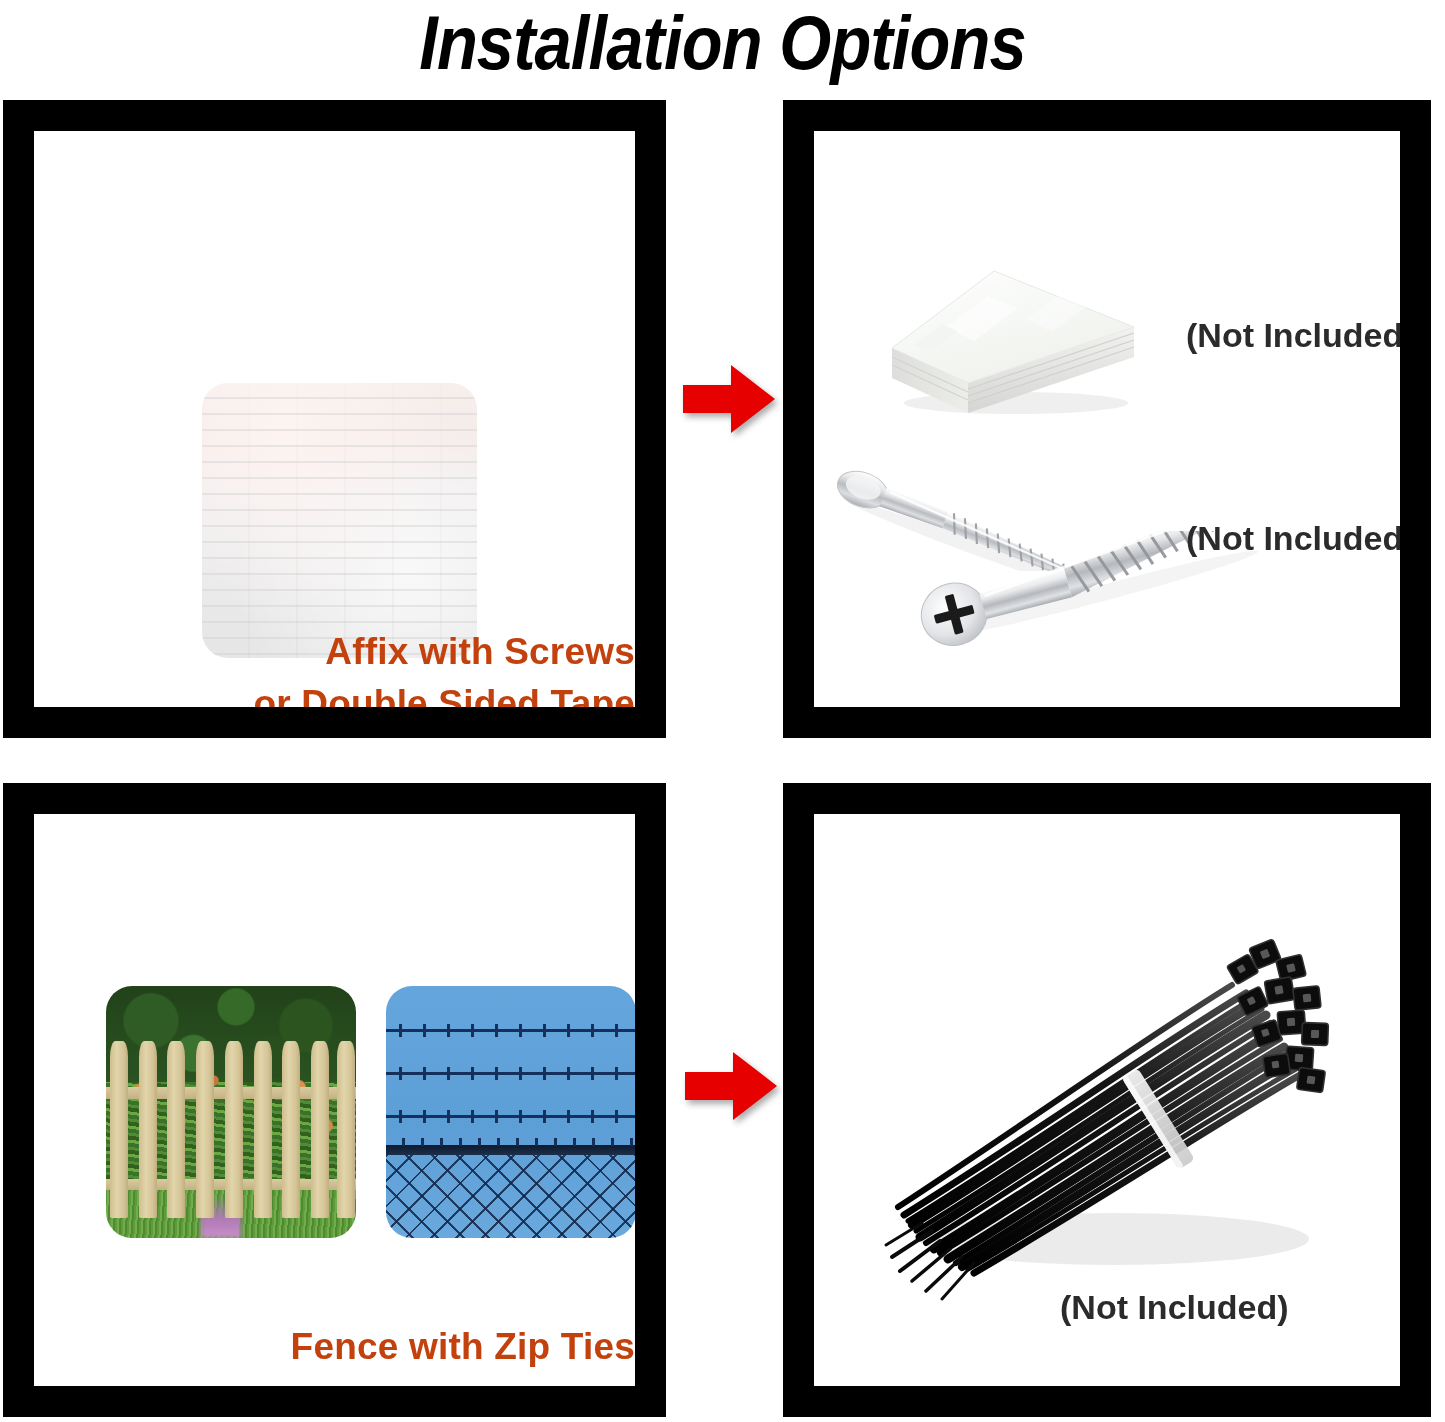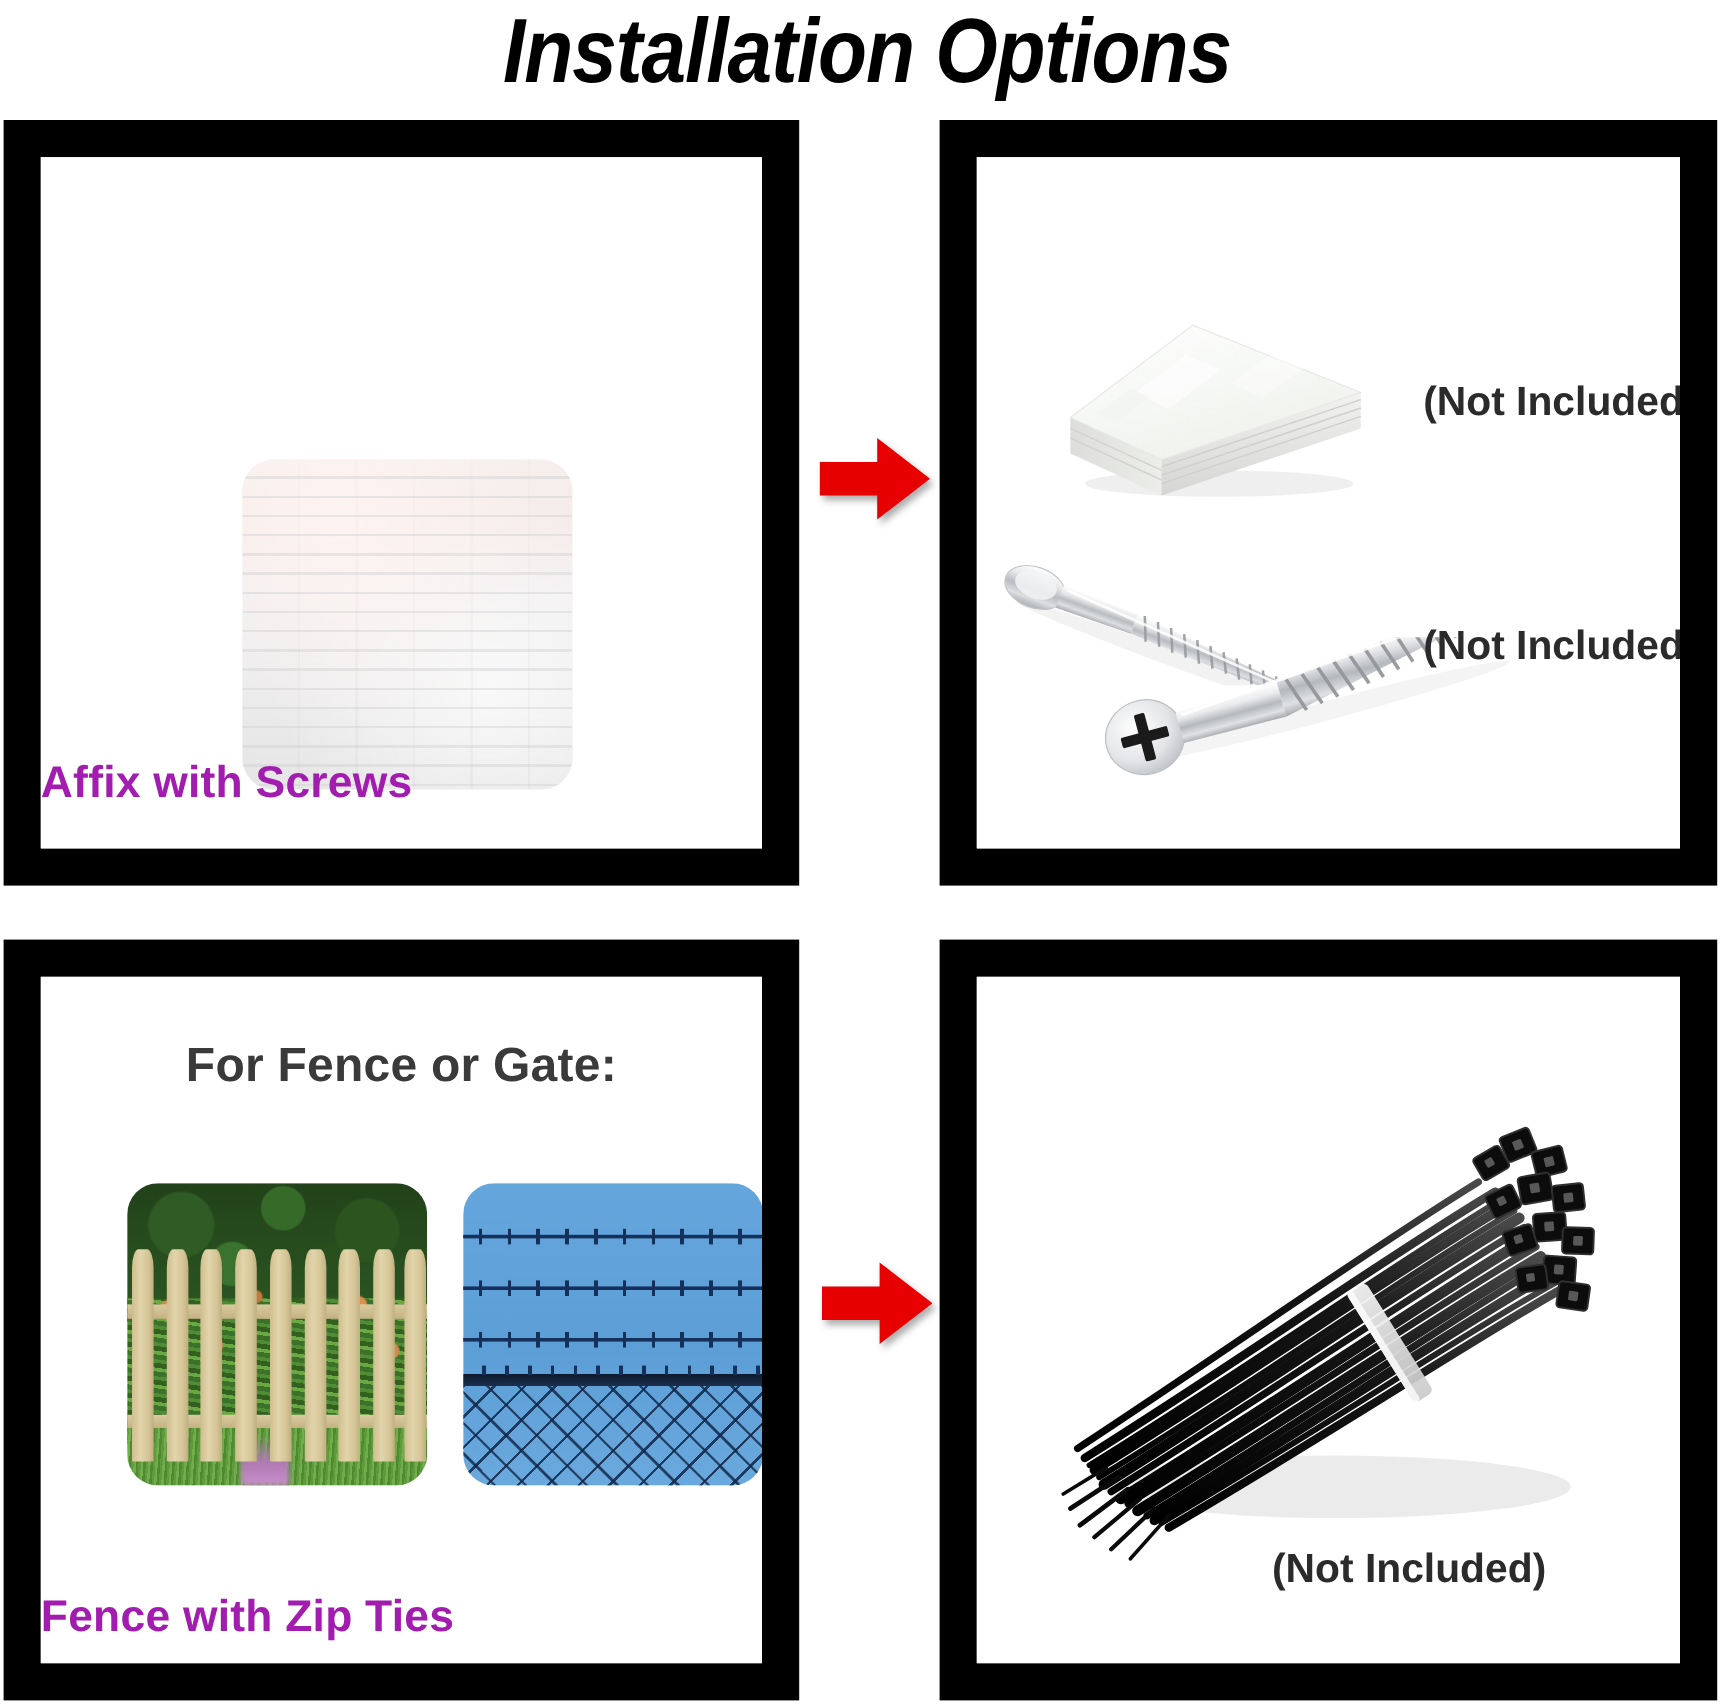--- a/index.html
+++ b/index.html
@@ -64,24 +64,24 @@
     font-size: 40px;
     font-weight: bold;
     color: #3a3a3a;
     letter-spacing: 0.2px;
     white-space: nowrap;
   }
   .panel-caption {
     position: absolute;
     left: 0;
     width: 100%;
-    text-align: left;
+    text-align: right;
     font-size: 37px;
     font-weight: bold;
-    color: #a21caf;
+    color: #c2410c;
     letter-spacing: 0.2px;
     white-space: nowrap;
   }
   .not-included {
     position: absolute;
     font-size: 34px;
     font-weight: bold;
     color: #2b2b2b;
     white-space: nowrap;
   }
@@ -291,20 +291,21 @@
   <div class="panel-inner">
 
 
     <div id="wall-photo">
       <div class="brick-wash"></div>
       <div class="brick-rows"></div>
       <div class="brick-joints"></div>
     </div>
 
     <div class="panel-caption" style="top:500px;">Affix with Screws</div>
+    <div class="panel-caption" style="top:552px;">or Double Sided Tape</div>
 
   </div>
 </div>
 
 <div class="red-arrow" id="arrow-top">
   <svg viewBox="0 0 92 72" width="92" height="72" aria-hidden="true">
     <polygon points="0,22 48,22 48,2 92,36 48,70 48,50 0,50" fill="#e60000"></polygon>
   </svg>
 </div>
 
@@ -448,21 +449,20 @@
     </div>
 
     <div class="not-included" style="left:372px; top:388px;">(Not Included)</div>
 
   </div>
 </div>
 
 <div class="panel" id="panel-fence">
   <div class="panel-inner">
 
-    <div class="panel-heading" style="top:52px;">For Fence or Gate:</div>
 
     <div class="fence-photo" id="photo-picket">
       <div class="sky-hedge"></div>
       <div class="foliage"></div>
       <div class="flowers"></div>
       <div class="grass"></div>
       <div class="path"></div>
       <div class="pickets">
         <div class="rail r1"></div>
         <div class="rail r2"></div>

